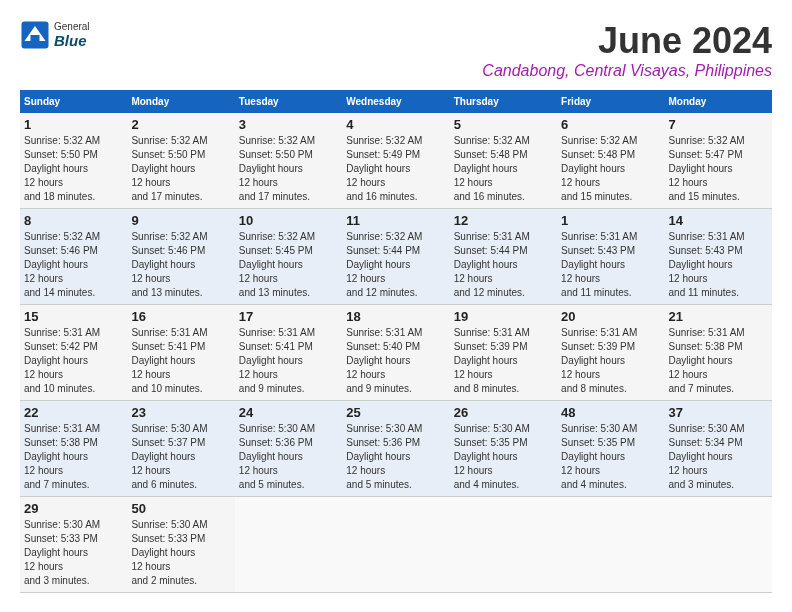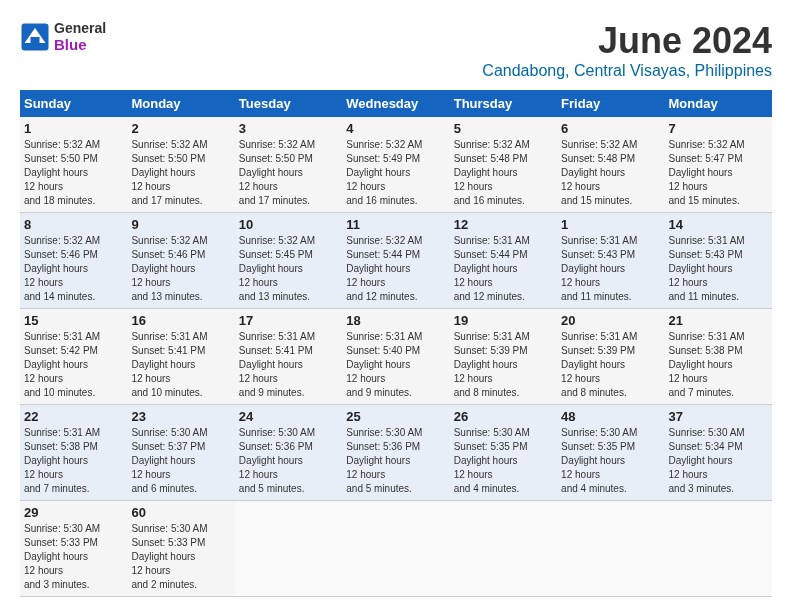--- a/index.html
+++ b/index.html
@@ -28,33 +28,34 @@
     .title-section {
       text-align: right;
     }
     .month-title {
       font-size: 36px;
       font-weight: bold;
       color: #333;
     }
     .location-title {
       font-size: 16px;
-      color: #0369a1;
+      color: #a21caf;
+      font-style: italic;
     }
     table {
       width: 100%;
       border-collapse: collapse;
       font-size: 11px;
     }
     thead tr th {
       background-color: #1565c0;
       color: #fff;
       padding: 6px 4px;
       text-align: left;
-      font-size: 13px;
+      font-size: 10px;
       font-weight: bold;
       margin-top: 45px;
     }
     tbody tr {
       border-bottom: 1px solid #ccc;
     }
     tbody tr:nth-child(odd) {
       background-color: #f5f5f5;
     }
     tbody tr:nth-child(even) {
@@ -84,22 +85,22 @@
 <body>
 
 <div class="header-section">
   <div class="logo">
     <svg class="logo-icon" viewBox="0 0 40 40">
       <rect x="2" y="2" width="36" height="36" rx="4" fill="#1565c0"></rect>
       <polygon points="20,8 34,28 6,28" fill="white"></polygon>
       <rect x="14" y="20" width="12" height="10" fill="#1565c0"></rect>
     </svg>
     <div>
-      <div style="font-size:14px;font-weight:bold;color:#333;">General</div>
-      <div style="font-size:15px;font-weight:bold;color:#a21caf;">Blue</div>
+      <div style="font-size:10px;font-weight:normal;color:#333;">General</div>
+      <div style="font-size:15px;font-weight:bold;color:#0c4a6e;font-style:italic;">Blue</div>
     </div>
   </div>
   <div class="title-section">
     <div class="month-title">June 2024</div>
     <div class="location-title">Candabong, Central Visayas, Philippines</div>
   </div>
 </div>
 
 <table>
   <thead>
@@ -233,21 +234,21 @@
           <span class="day-number">37</span>
         <div class="day-detail">Sunrise: 5:30 AM<br>Sunset: 5:34 PM<br>Daylight hours<br>12 hours<br>and 3 minutes.</div>
         </td>
       </tr>
       <tr>
         <td>
           <span class="day-number">29</span>
         <div class="day-detail">Sunrise: 5:30 AM<br>Sunset: 5:33 PM<br>Daylight hours<br>12 hours<br>and 3 minutes.</div>
         </td>
         <td>
-          <span class="day-number">60</span>
+          <span class="day-number">50</span>
         <div class="day-detail">Sunrise: 5:30 AM<br>Sunset: 5:33 PM<br>Daylight hours<br>12 hours<br>and 2 minutes.</div>
         </td>
         <td class="empty-cell"></td>
         <td class="empty-cell"></td>
         <td class="empty-cell"></td>
         <td class="empty-cell"></td>
         <td class="empty-cell"></td>
       </tr>
     </tbody>
 </table>

